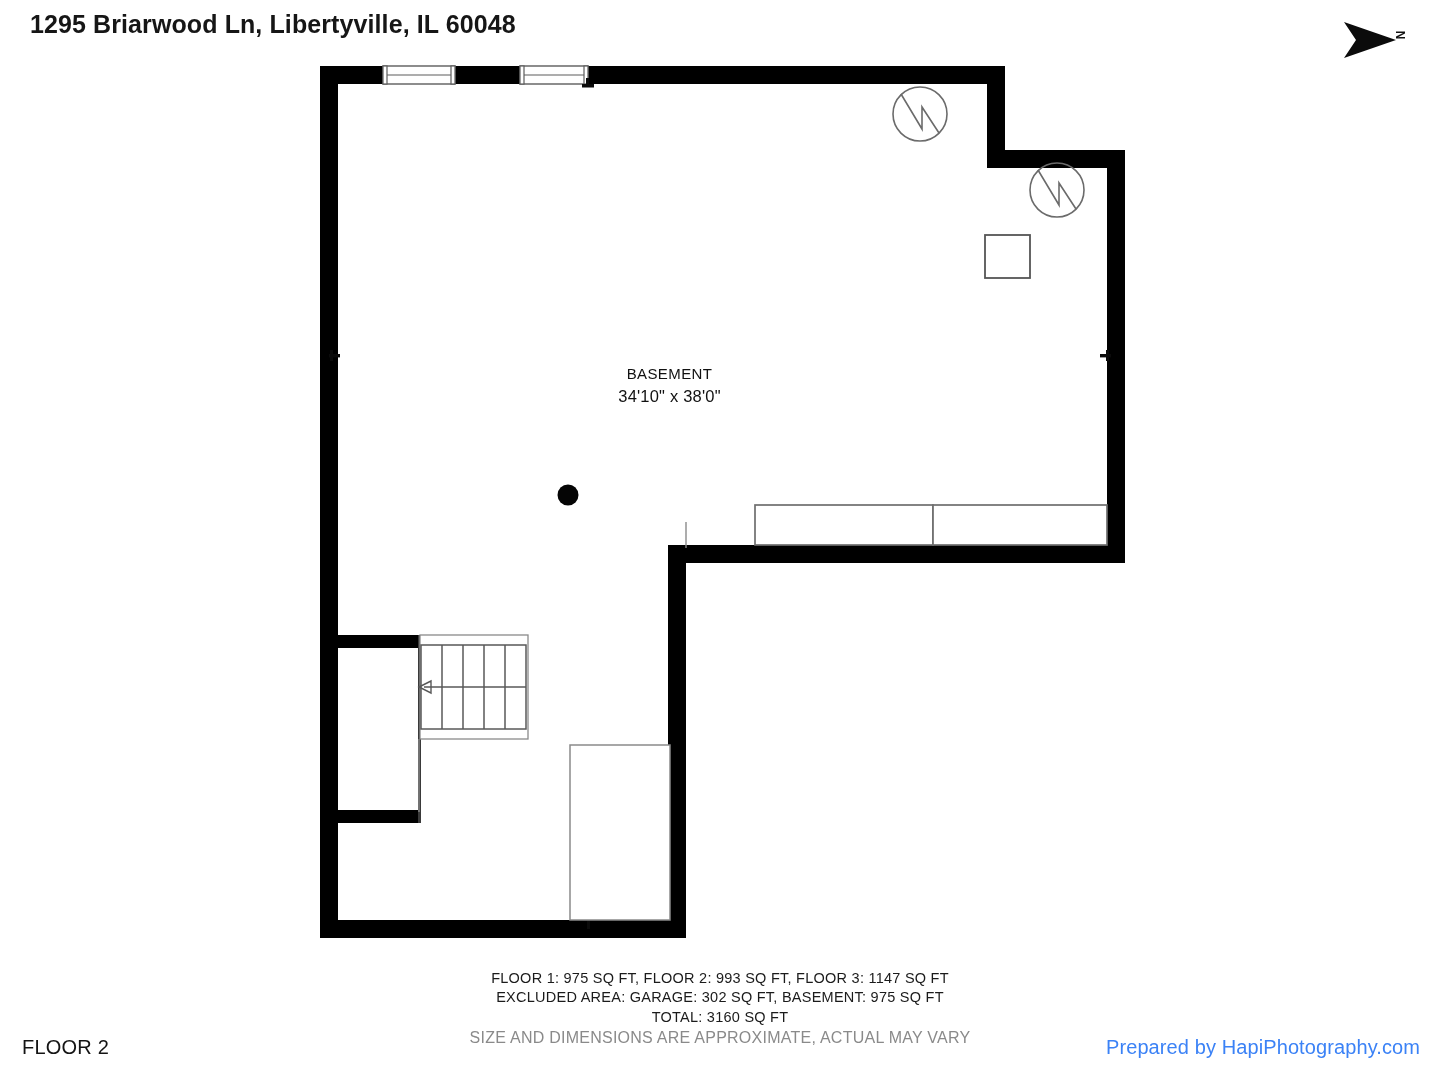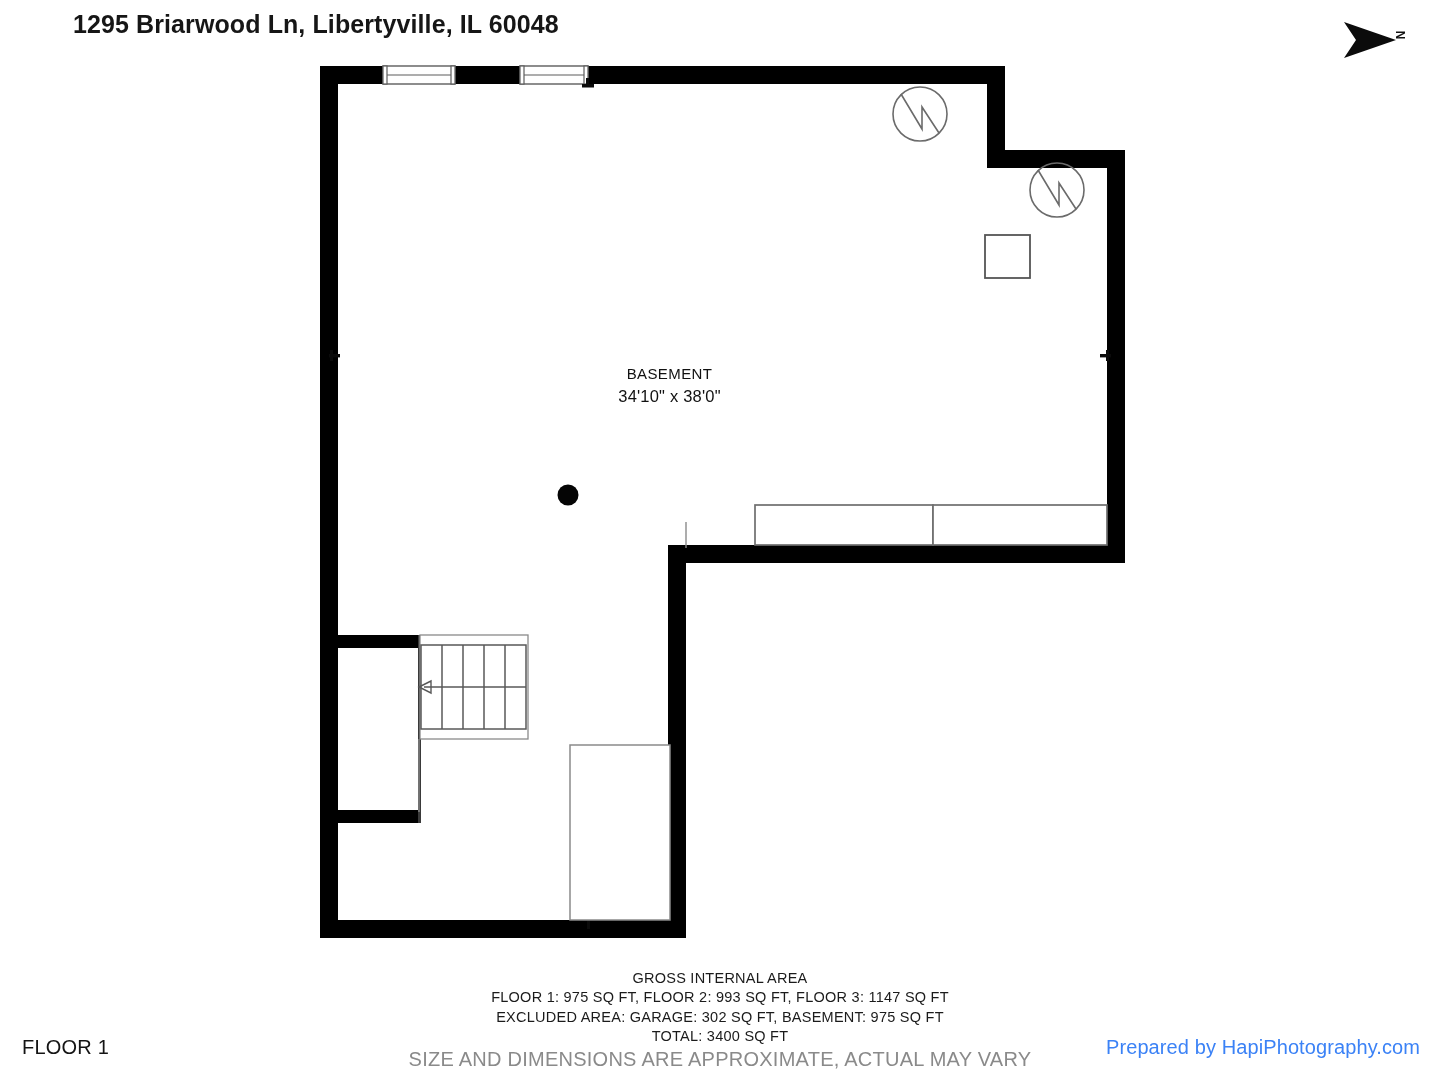--- a/index.html
+++ b/index.html
@@ -27,21 +27,20 @@
   
   #address-title {
     position: absolute;
     left: 30px;
     top: 10px;
     font-size: 25px;
     font-weight: 600;
     letter-spacing: 0.1px;
     color: #161616;
     white-space: nowrap;
-    margin-left: 43px;
   }
 
   
   #north-arrow {
     position: absolute;
     left: 1338px;
     top: 18px;
     width: 100px;
     height: 44px;
   }
@@ -96,21 +95,21 @@
     text-align: center;
     line-height: 1.33;
   }
   #area-summary .line {
     font-size: 14.5px;
     letter-spacing: 0.25px;
     color: #1b1b1b;
     white-space: nowrap;
   }
   #area-summary .disclaimer {
-    font-size: 20px;
+    font-size: 16px;
     letter-spacing: 0.25px;
     color: #8a8a8a;
     white-space: nowrap;
   }
 
   #floor-label {
     position: absolute;
     left: 22px;
     top: 1036px;
     font-size: 20px;
@@ -249,24 +248,23 @@
     <line x1="686" y1="522" x2="686" y2="548" stroke="#8a8a8a" stroke-width="1.4"></line>
     <line x1="419" y1="739" x2="419" y2="812" stroke="#8a8a8a" stroke-width="1.4"></line>
   </svg>
 
   <div id="room-label">
     <div class="room-name">BASEMENT</div>
     <div class="room-dims">34'10" x 38'0"</div>
   </div>
 
   <div id="area-summary">
-    <div class="line">GROSS INTERNAL AREA</div>
     <div class="line">FLOOR 1: 975 SQ FT, FLOOR 2: 993 SQ FT, FLOOR 3: 1147 SQ FT</div>
     <div class="line">EXCLUDED AREA: GARAGE: 302 SQ FT, BASEMENT: 975 SQ FT</div>
-    <div class="line">TOTAL: 3400 SQ FT</div>
+    <div class="line">TOTAL: 3160 SQ FT</div>
     <div class="disclaimer">SIZE AND DIMENSIONS ARE APPROXIMATE, ACTUAL MAY VARY</div>
   </div>
 
-  <div id="floor-label">FLOOR 1</div>
+  <div id="floor-label">FLOOR 2</div>
 
   <div id="credit-label">Prepared by HapiPhotography.com</div>
 
 </div>
 
 </body></html>

